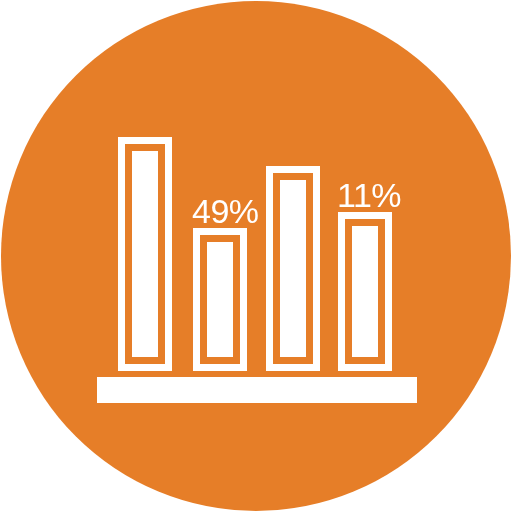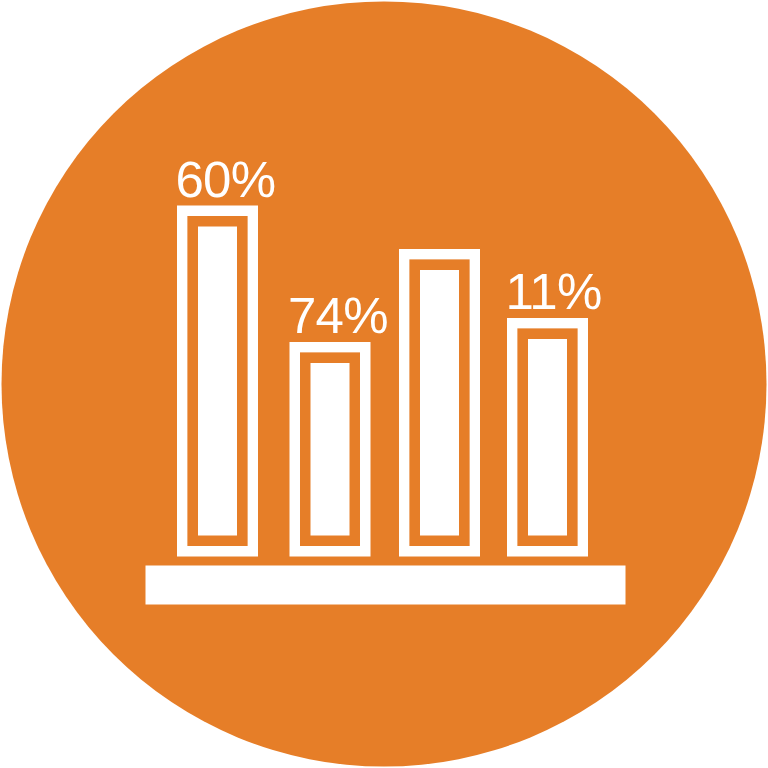--- a/index.html
+++ b/index.html
@@ -89,22 +89,21 @@
 </style>
 </head>
 <body>
 
 <div id="icon-canvas">
 
   <div class="badge-circle"></div>
 
   <div class="chart-group">
 
-    <div class="bar-label label-1">60%</div>
-    <div class="bar-label label-2">74%</div>
+    <div class="bar-label label-2">49%</div>
     <div class="bar-label label-4">11%</div>
 
     <div class="bar bar-1">
       <div class="bar-inner"></div>
     </div>
     <div class="bar bar-2">
       <div class="bar-inner"></div>
     </div>
     <div class="bar bar-3">
       <div class="bar-inner"></div>

